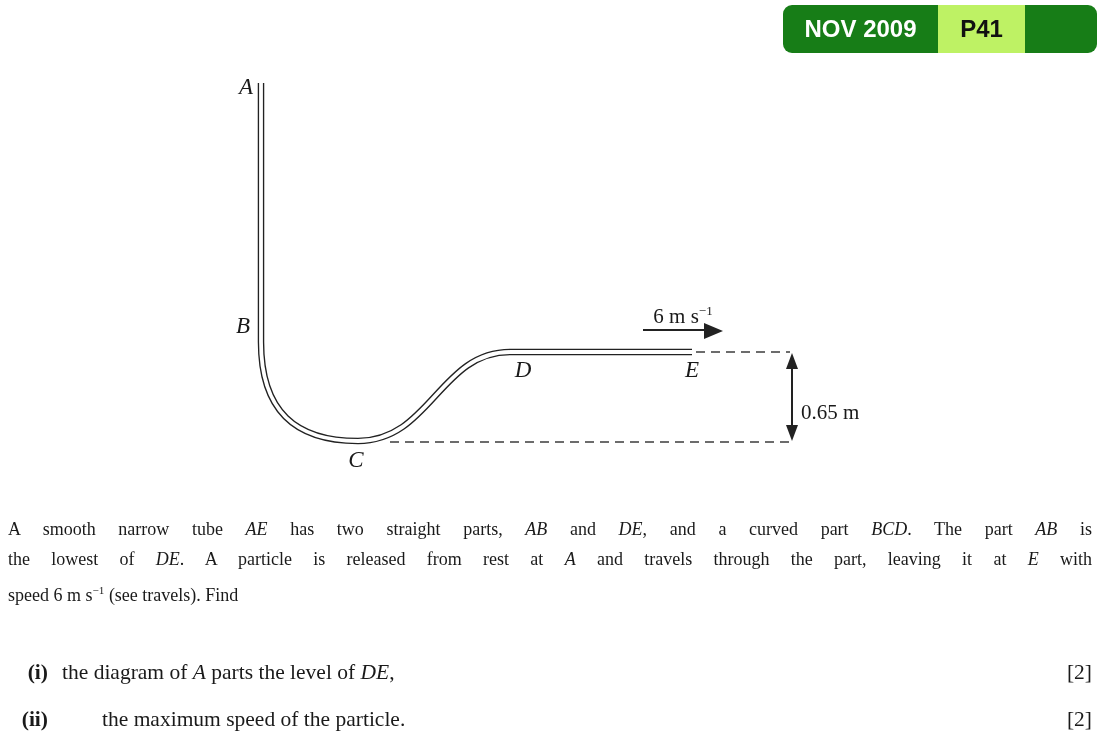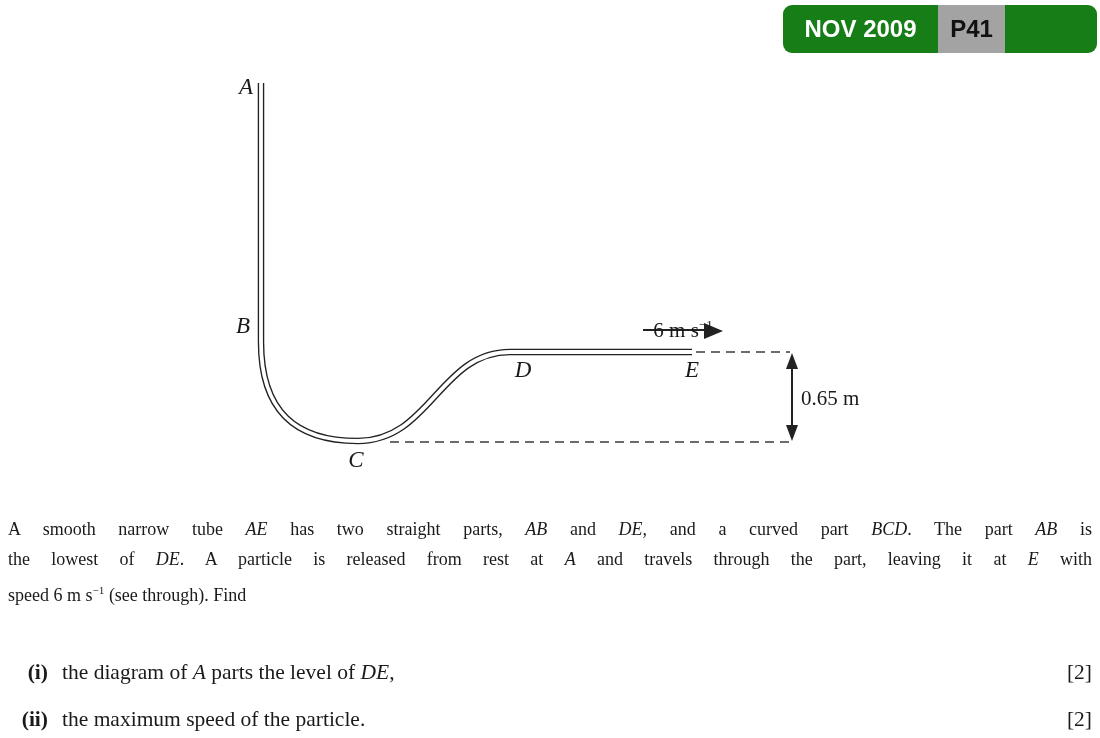--- a/index.html
+++ b/index.html
@@ -18,53 +18,53 @@
     width: 314px; height: 48px;
     background: var(--green, #177d17);
     border-radius: 9px;
     overflow: hidden;
     display: flex; align-items: stretch;
     font-family: "Liberation Sans", "DejaVu Sans", sans-serif;
     font-weight: bold; font-size: 24px; color: #ffffff;
   }
   .badge .cell { display: flex; align-items: center; justify-content: center; }
   .badge .session { width: 155px; }
-  .badge .paper   { width: 67px; background: #a3a3a3; color: #111111; }
+  .badge .paper   { width: 87px; background: #bef264; color: #111111; }
   .badge .qnum    { flex: 1; }
 
   
   .diagram-svg { position: absolute; left: 0; top: 0; }
   .dlabel {
     position: absolute; width: 22px; text-align: center;
     font-style: italic; font-size: 23px; line-height: 26px;
   }
   .measure {
     position: absolute; font-size: 21px; line-height: 24px; white-space: nowrap;
   }
-  .speed { left: 641px; top: 313px; width: 84px; text-align: center; }
-  .height { left: 801px; top: 386px; }
+  .speed { left: 641px; top: 299px; width: 84px; text-align: center; }
+  .height { left: 801px; top: 400px; }
   sup { font-size: 0.62em; }
   .it { font-style: italic; }
 
   
   .problem {
     position: absolute; left: 8px; top: 514px; width: 1084px;
     font-size: 18px; line-height: 30.4px;
   }
   .pline { text-align: justify; text-align-last: justify; }
   .pline.last { text-align: left; text-align-last: left; }
 
   
   .part {
     position: absolute; left: 8px; width: 1084px;
     display: flex; align-items: baseline;
     font-size: 21.5px; line-height: 30px;
   }
   .part.p1 { top: 657px; }
-  .part.p2 { top: 704px; }
+  .part.p2 { top: 704px; gap: 40px; }
   .pnum { font-weight: bold; width: 40px; text-align: right; margin-right: 14px; flex: none; }
   .ptext { flex: 1; }
   .pmarks { flex: none; text-align: right; }
 </style>
 </head>
 <body>
 
 <div class="stage">
 
   <div class="badge">
@@ -97,21 +97,21 @@
   <div class="dlabel" style="left:345px; top:447px;">C</div>
   <div class="dlabel" style="left:512px; top:357px;">D</div>
   <div class="dlabel" style="left:681px; top:357px;">E</div>
 
   <div class="measure speed"><span>6 m s</span><sup>−1</sup></div>
   <div class="measure height">0.65 m</div>
 
   <div class="problem">
     <div class="pline"><span>A smooth narrow tube </span><span class="it">AE</span><span> has two straight parts, </span><span class="it">AB</span><span> and </span><span class="it">DE</span><span>, and a curved part </span><span class="it">BCD</span><span>.  The part </span><span class="it">AB</span><span> is</span></div>
     <div class="pline"><span>the lowest of </span><span class="it">DE</span><span>.  A particle is released from rest at </span><span class="it">A</span><span> and travels through the part, leaving it at </span><span class="it">E</span><span> with</span></div>
-    <div class="pline last"><span>speed 6 m s</span><sup>−1</sup><span> (see through).  Find</span></div>
+    <div class="pline last"><span>speed 6 m s</span><sup>−1</sup><span> (see travels).  Find</span></div>
   </div>
 
   <div class="part p1">
     <span class="pnum">(i)</span>
     <span class="ptext"><span>the diagram of </span><span class="it">A</span><span> parts the level of </span><span class="it">DE</span><span>,</span></span>
     <span class="pmarks">[2]</span>
   </div>
   <div class="part p2">
     <span class="pnum">(ii)</span>
     <span class="ptext"><span>the maximum speed of the particle.</span></span>

